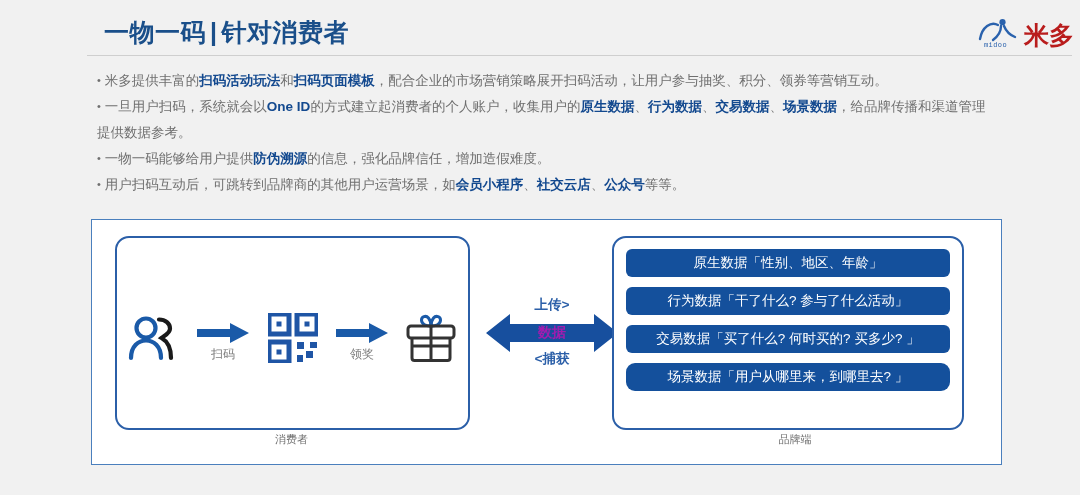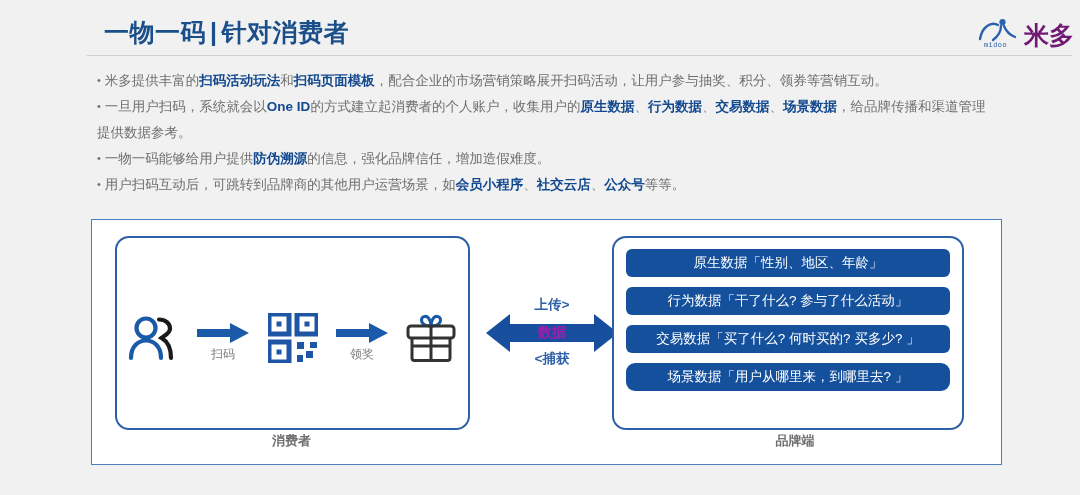--- a/index.html
+++ b/index.html
@@ -51,21 +51,21 @@
     position: absolute;
     left: 7px;
     bottom: -1px;
     font-size: 7px;
     color: #2a62ad;
     letter-spacing: 0.4px;
   }
   .brand-name {
     font-size: 25px;
     font-weight: bold;
-    color: #701a75;
+    color: #b91c1c;
     line-height: 1;
     position: relative;
     top: 2px;
   }
   .header-rule {
     position: absolute;
     left: 87px;
     top: 55px;
     width: 985px;
     height: 1px;
@@ -233,25 +233,24 @@
     align-items: center;
     justify-content: center;
     margin-bottom: 10px;
     white-space: nowrap;
   }
   .data-bar:last-child { margin-bottom: 0; border-radius: 9px; }
 
   
   .caption {
     position: absolute;
-    font-size: 13px;
+    font-size: 11px;
     color: #6f6f6f;
     text-align: center;
     white-space: nowrap;
-    font-weight: bold;
   }
   .caption-consumer {
     left: 114px;
     top: 432px;
     width: 355px;
   }
   .caption-brand {
     left: 611px;
     top: 432px;
     width: 368px;

